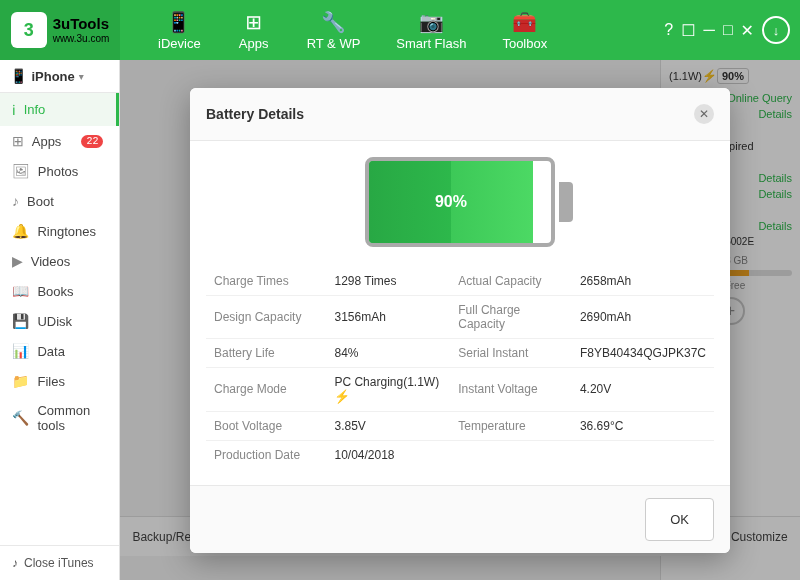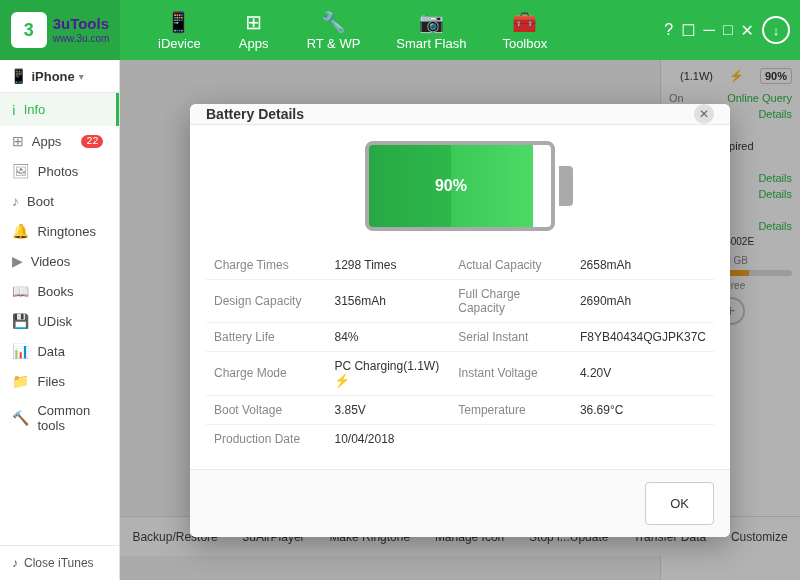--- a/index.html
+++ b/index.html
@@ -12,21 +12,21 @@
     }
     .logo-area {
       width: 120px; height: 60px; background: #28a844;
       display: flex; align-items: center; justify-content: center; flex-shrink: 0;
     }
     .logo-box {
       width: 36px; height: 36px; background: white; border-radius: 6px;
       display: flex; align-items: center; justify-content: center;
       font-size: 18px; font-weight: bold; color: #2db84b; margin-right: 6px;
     }
-    .logo-text { color: #4c1d95; font-size: 12px; line-height: 1.2; }
+    .logo-text { color: #000000; font-size: 12px; line-height: 1.2; }
     .logo-text .brand { font-size: 15px; font-weight: bold; }
 
     .nav-items { display: flex; align-items: center; flex: 1; padding-left: 20px; }
     .nav-item {
       display: flex; flex-direction: column; align-items: center;
       padding: 6px 18px; color: white; cursor: pointer; min-width: 70px;
     }
     .nav-item .nav-icon { font-size: 20px; margin-bottom: 2px; }
 
     .top-right {
@@ -75,21 +75,21 @@
 
     
     .content-area { flex: 1; background: #f5f5f5; position: relative; overflow: hidden; }
 
     
     .right-panel {
       position: absolute; right: 0; top: 0; bottom: 0; width: 140px;
       background: white; border-left: 1px solid #e0e0e0; padding: 8px; font-size: 11px;
     }
     .battery-mini {
-      display: flex; align-items: center; gap: 16px; margin-bottom: 8px; justify-content: flex-end;
+      display: flex; align-items: center; gap: 0; margin-bottom: 8px; justify-content: flex-start;
     }
     .battery-text { font-size: 11px; color: #333; }
     .battery-badge {
       border: 1px solid #ccc; border-radius: 3px; padding: 1px 4px;
       font-size: 11px; color: #333; font-weight: bold;
     }
     .charge-icon { color: #f5a623; font-size: 12px; }
     .right-info-row { display: flex; justify-content: space-between; margin-bottom: 4px; }
     .right-label { color: #888; }
     .right-val { color: #333; font-weight: 500; }
@@ -108,21 +108,21 @@
       position: absolute; top: 0; left: 0; right: 0; bottom: 0;
       background: rgba(0,0,0,0.3); z-index: 100;
       display: flex; align-items: center; justify-content: center;
     }
     .modal {
       background: white; border-radius: 6px; width: 540px;
       box-shadow: 0 8px 30px rgba(0,0,0,0.3);
       overflow: hidden;
     }
     .modal-header {
-      padding: 0 16px; border-bottom: 1px solid #e8e8e8;
+      padding: 16px 16px; border-bottom: 1px solid #e8e8e8;
       display: flex; align-items: center; justify-content: space-between;
       background: #fafafa;
     }
     .modal-title { font-size: 14px; font-weight: 600; color: #333; }
     .modal-close {
       width: 20px; height: 20px; border-radius: 50%; background: #e0e0e0;
       display: flex; align-items: center; justify-content: center;
       cursor: pointer; font-size: 12px; color: #666;
     }
     .modal-body { padding: 16px; }

